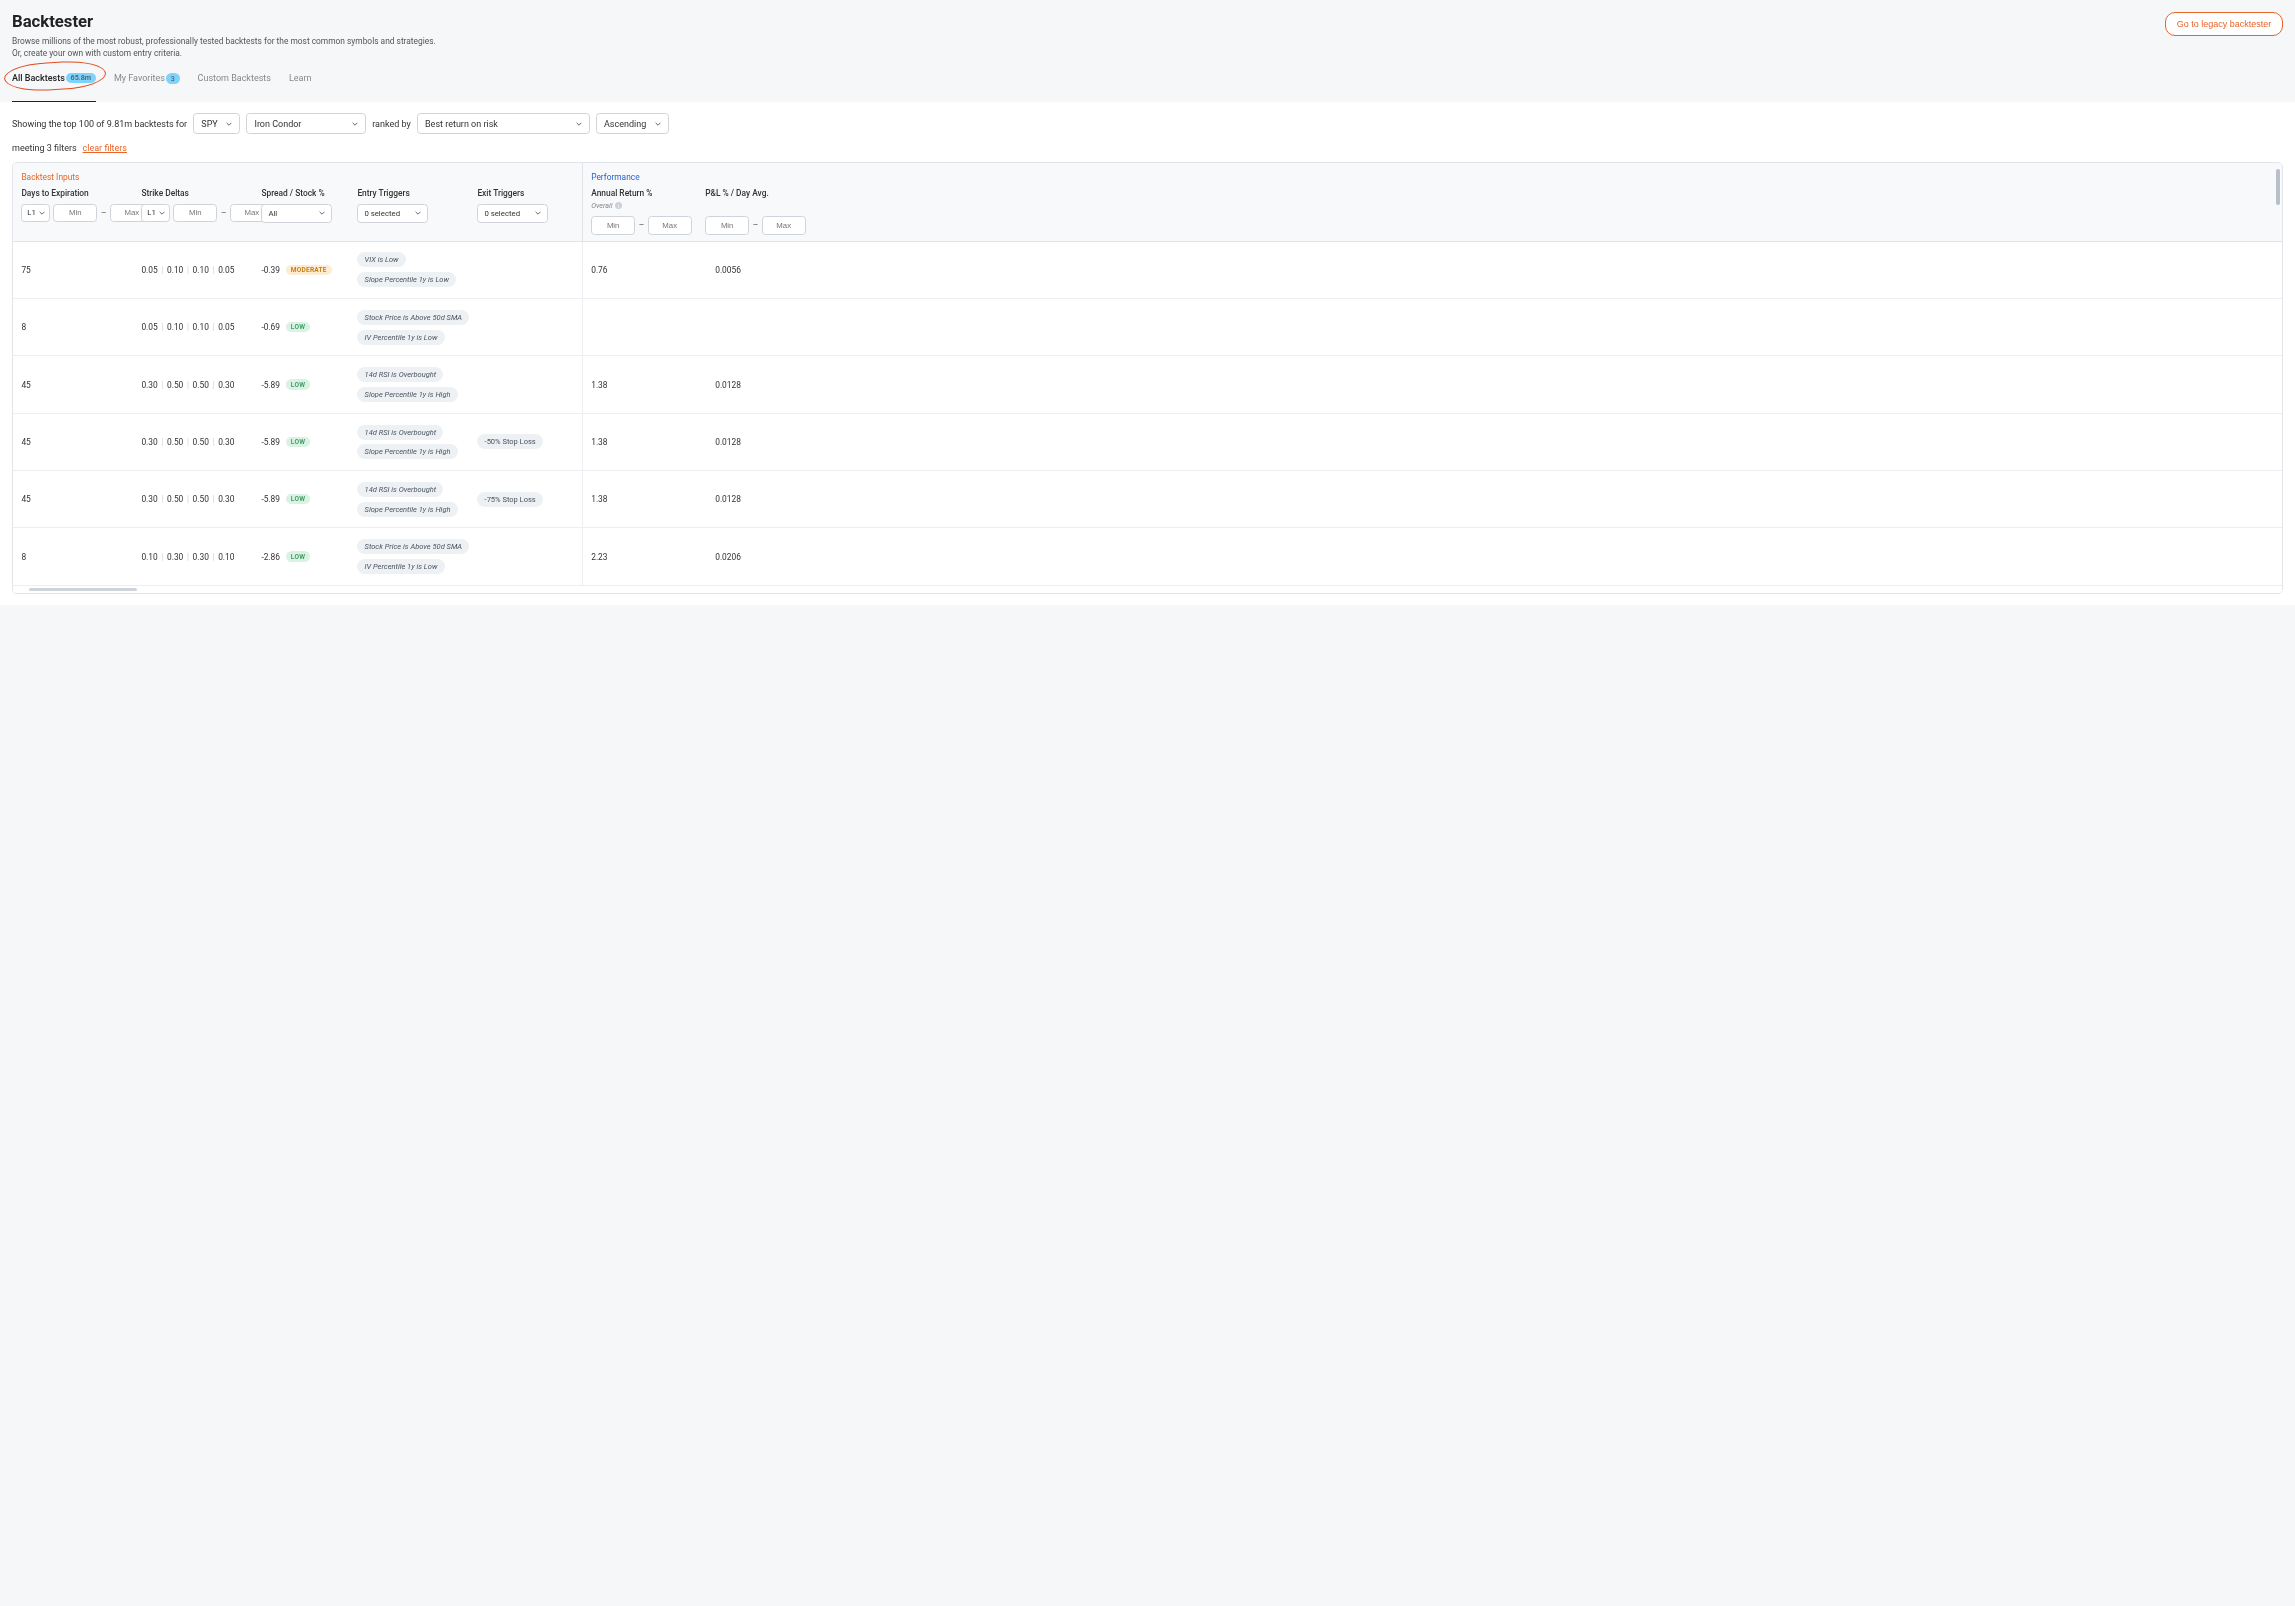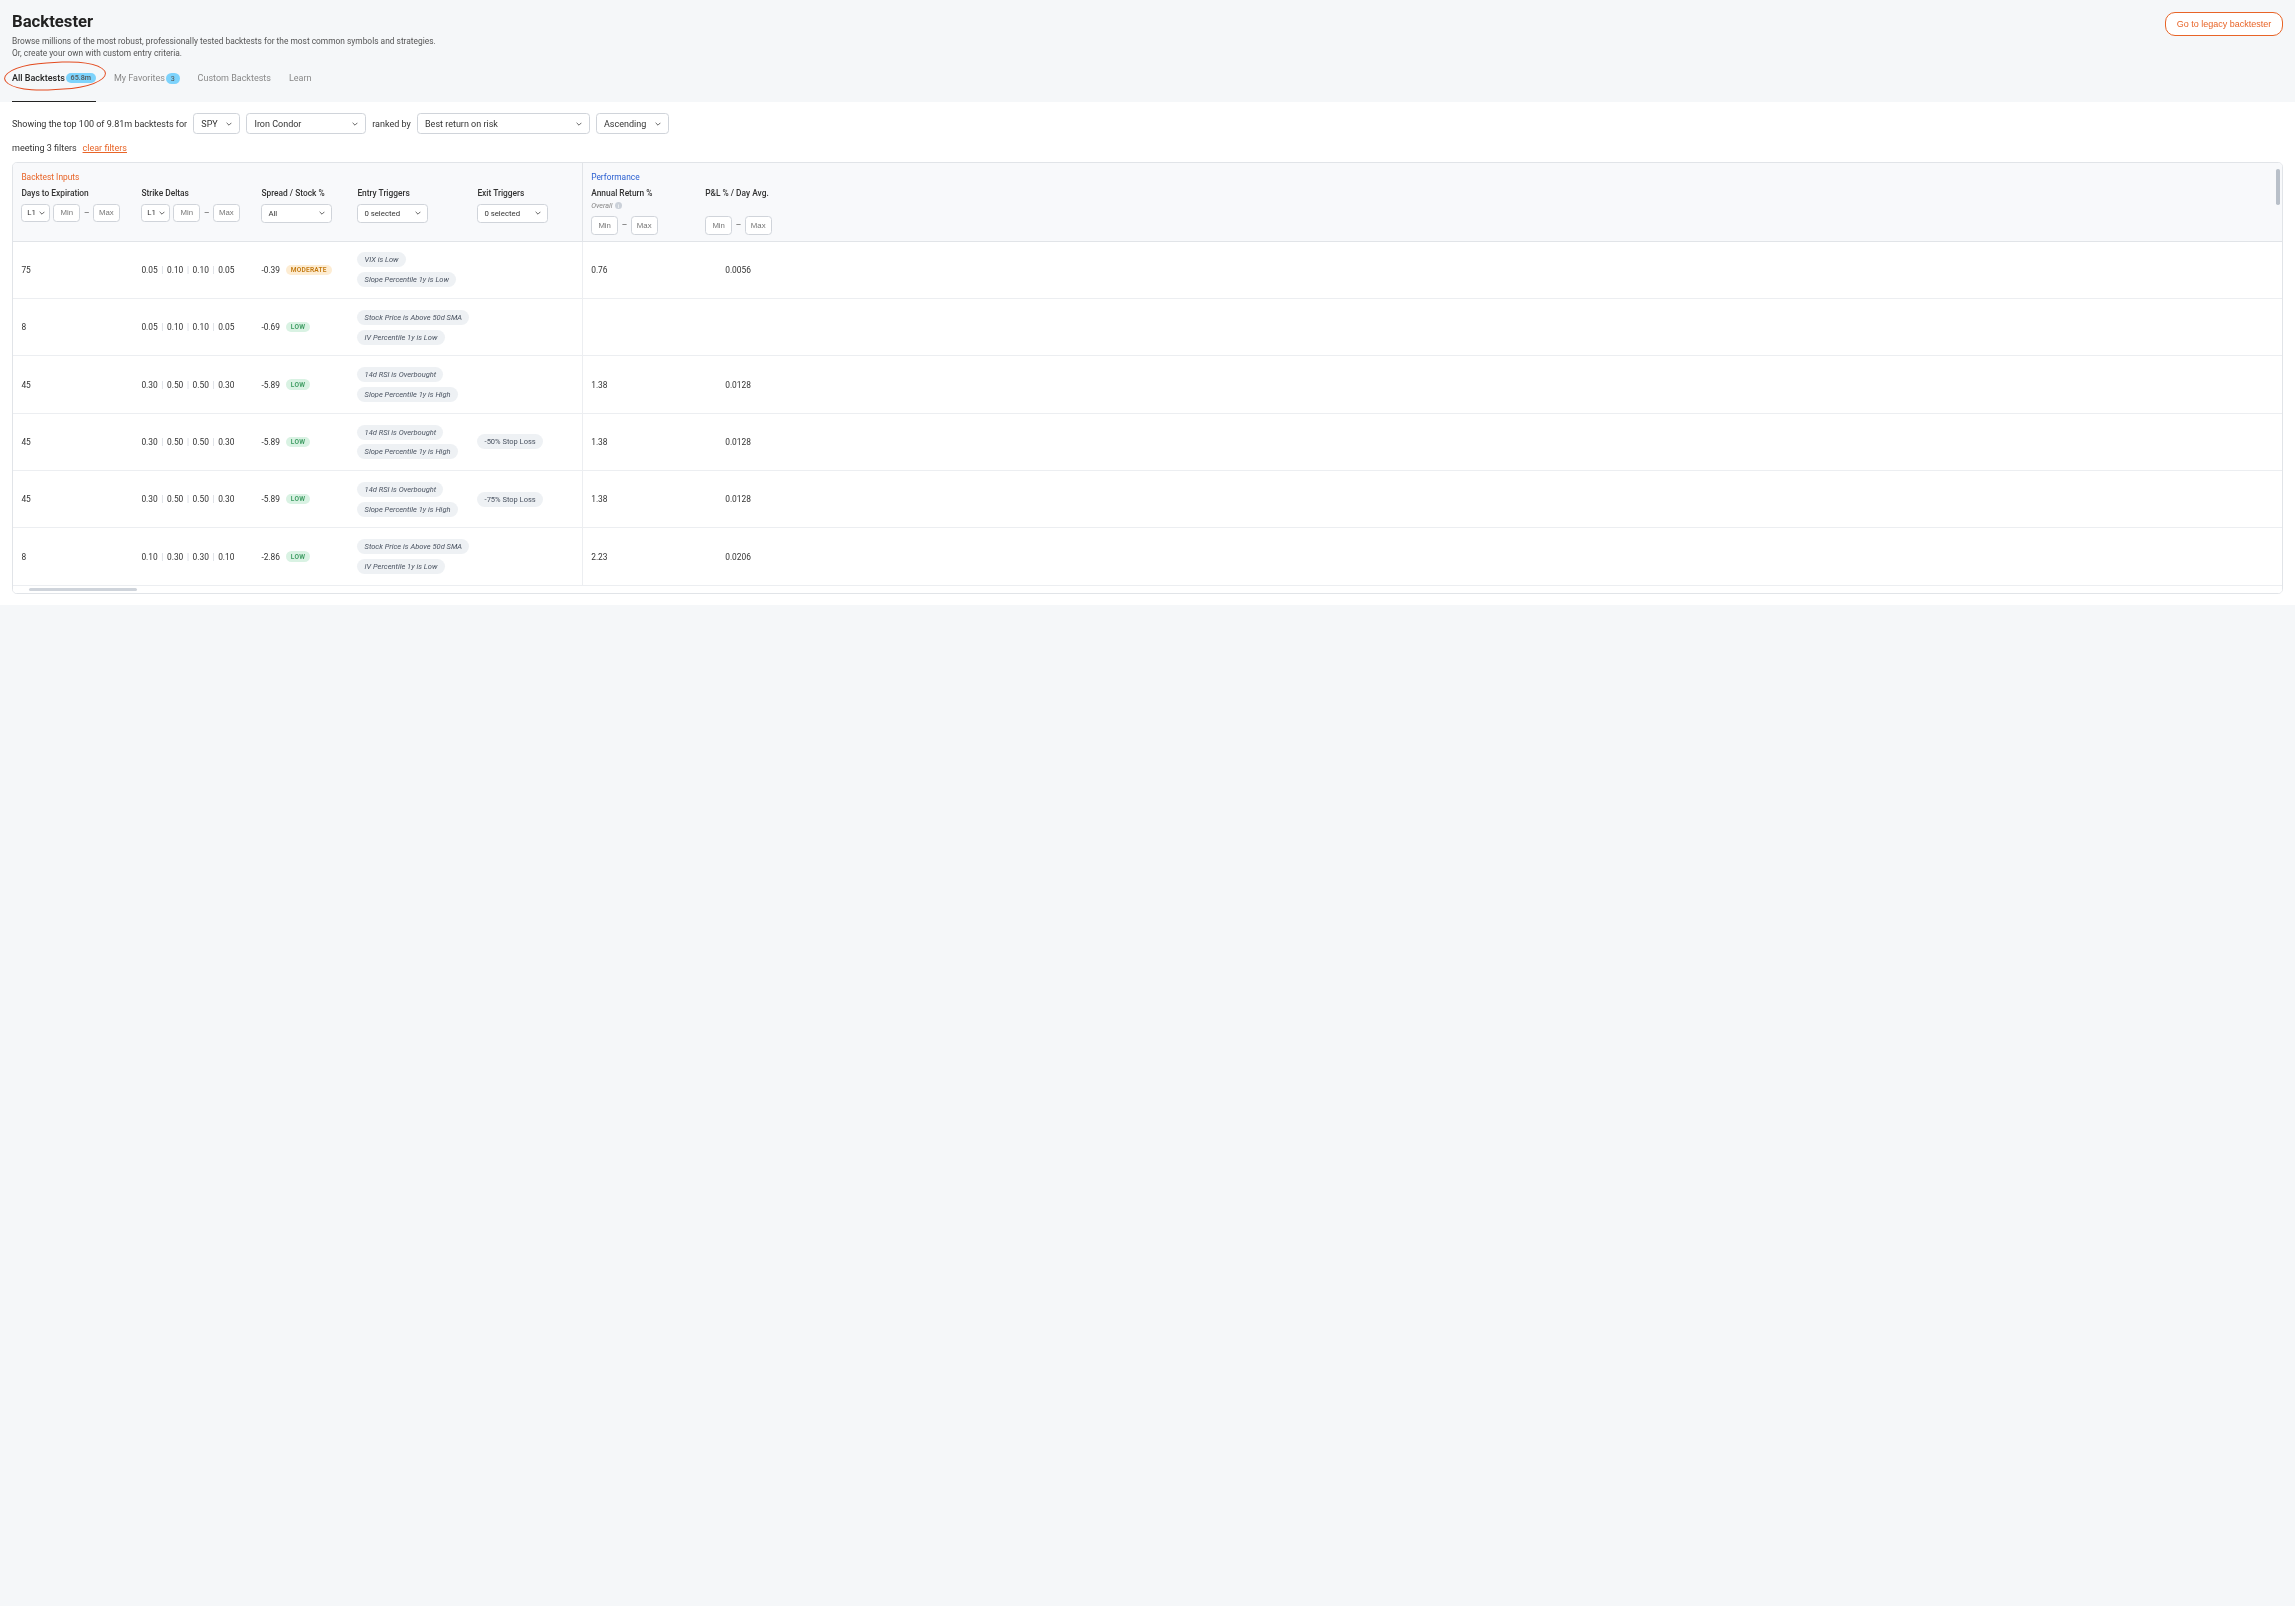--- a/index.html
+++ b/index.html
@@ -78,21 +78,21 @@
     font-style: normal;
   }
   .filter-ctrls { display: flex; align-items: center; gap: 3.6px; margin-top: 2.4px; }
   .mini-select {
     border: 0.6px solid #d0d4da; border-radius: 3.6px; background: #fff;
     padding: 3.6px 13px 3.6px 4.8px; font-size: 7.8px; position: relative; cursor: pointer;
   }
   .mini-select .chevron { right: 3.6px; }
   .mini-input {
     border: 0.6px solid #d0d4da; border-radius: 3.6px; background: #fff;
-    padding: 3.6px 4.8px; font-size: 7.8px; width: 27px; text-align: center; color:#888;
+    padding: 3.6px 4.8px; font-size: 7.8px; width: 44px; text-align: center; color:#888;
   }
   .dash { color: #888; font-weight: 600; }
   .med-select {
     border: 0.6px solid #d0d4da; border-radius: 3.6px; background: #fff;
     padding: 4.2px 18px 4.2px 6px; font-size: 7.8px; position: relative; cursor: pointer;
     min-width: 71px;
   }
   .med-select .chevron { right: 6px; }
   .col.dte   { width: 120px; }
   .col.strk  { width: 120px; }
@@ -110,21 +110,21 @@
   .tbody .row { display: flex; border-bottom: 0.6px solid #eceef1; }
   .tbody .row:last-child { border-bottom: none; }
   .row-left { flex: 0 0 556px; display: flex; padding: 10.8px 8.4px; border-right: 0.6px solid #eceef1; align-items: center; }
   .row-right { flex: 1; display: flex; padding: 10.8px 8.4px; align-items: center; }
   .cell { font-size: 8.4px; color: #333; }
   .cell.dte   { width: 120px; }
   .cell.strk  { width: 120px; }
   .cell.sprd  { width: 96px; display: flex; align-items: center; gap: 6px; }
   .cell.entry { width: 120px; display: flex; flex-direction: column; gap: 4.8px; align-items: flex-start; font-style: italic; }
   .cell.exit  { width: 96px; display: flex; flex-direction: column; gap: 4.8px; align-items: flex-start; }
-  .cell.ann   { width: 134px; }
+  .cell.ann   { width: 124px; }
   .cell.pnl   { width: 84px; }
   .deltas { display: flex; align-items: center; gap: 3.6px; }
   .deltas .sep { color: #cfd4db; }
   .badge { border-radius: 6px; padding: 1.2px 4.8px; font-size: 6.6px; font-weight: 600; letter-spacing: 0.2px; }
   .badge.low { background: #d9f2e3; color: #3a9a5f; }
   .badge.moderate { background: #fdecd2; color: #c47a10; }
   .pill {
     background: #eef1f4; color: #4a5361; border-radius: 8.4px; padding: 3px 7.2px;
     font-size: 7.5px; white-space: nowrap;
   }

